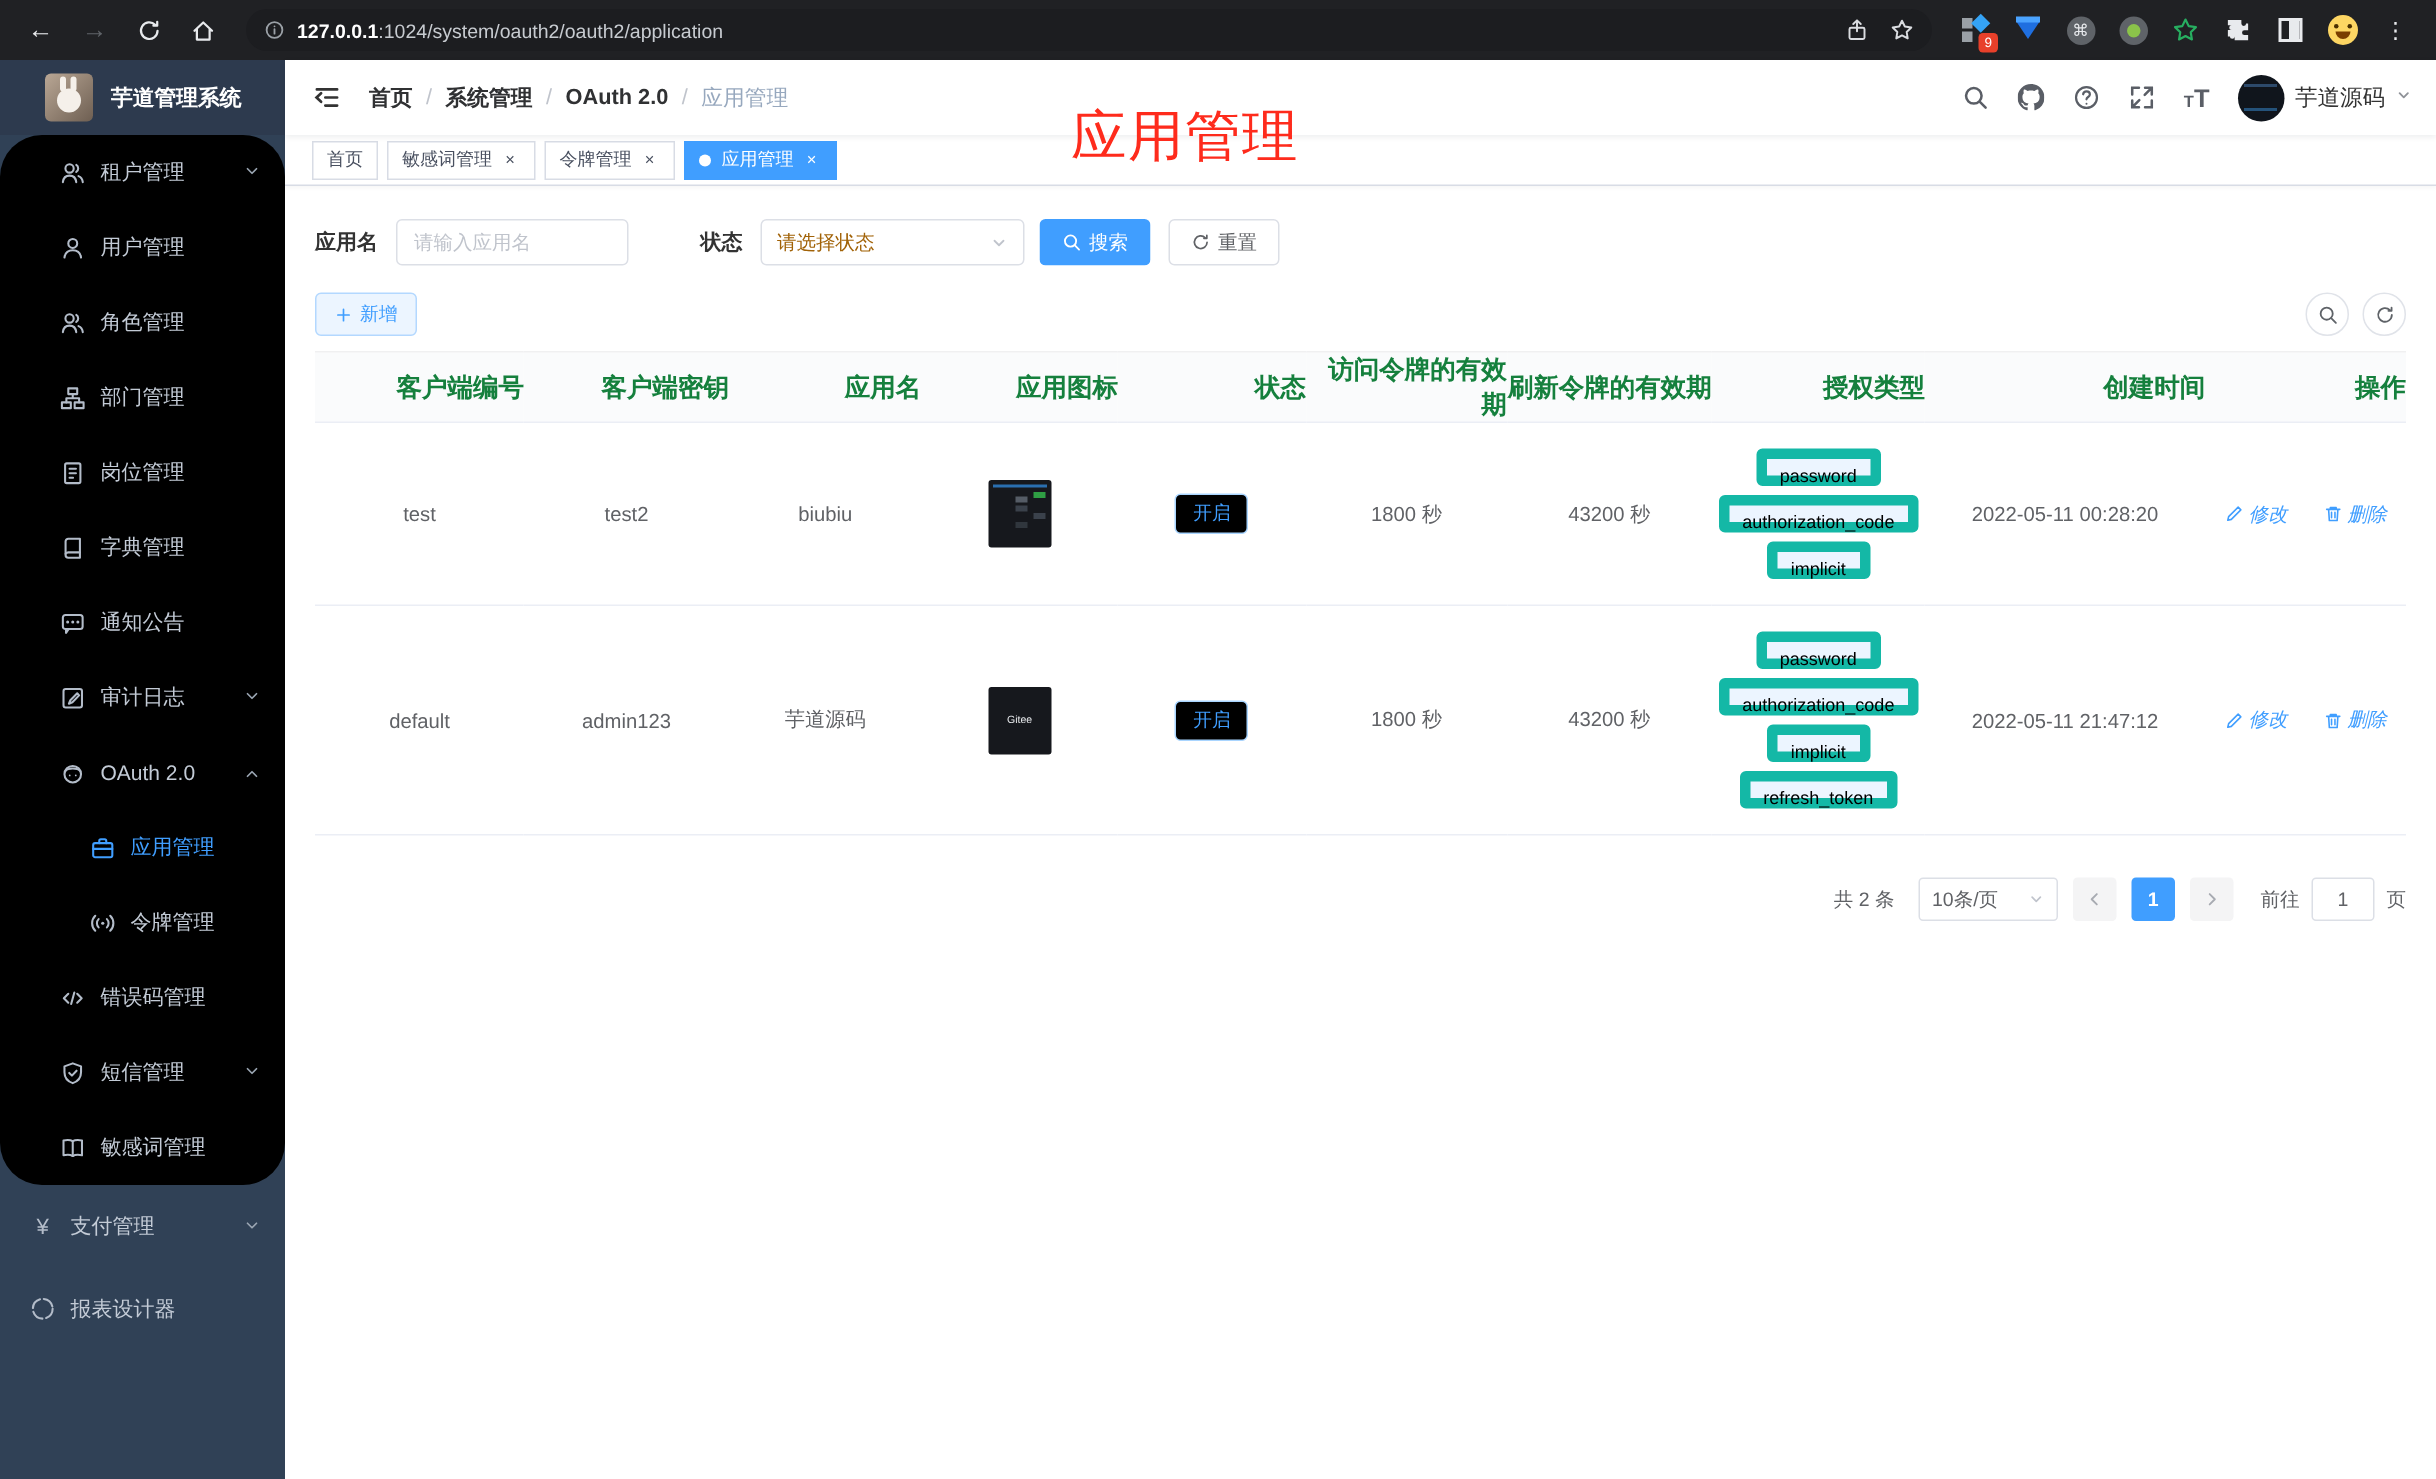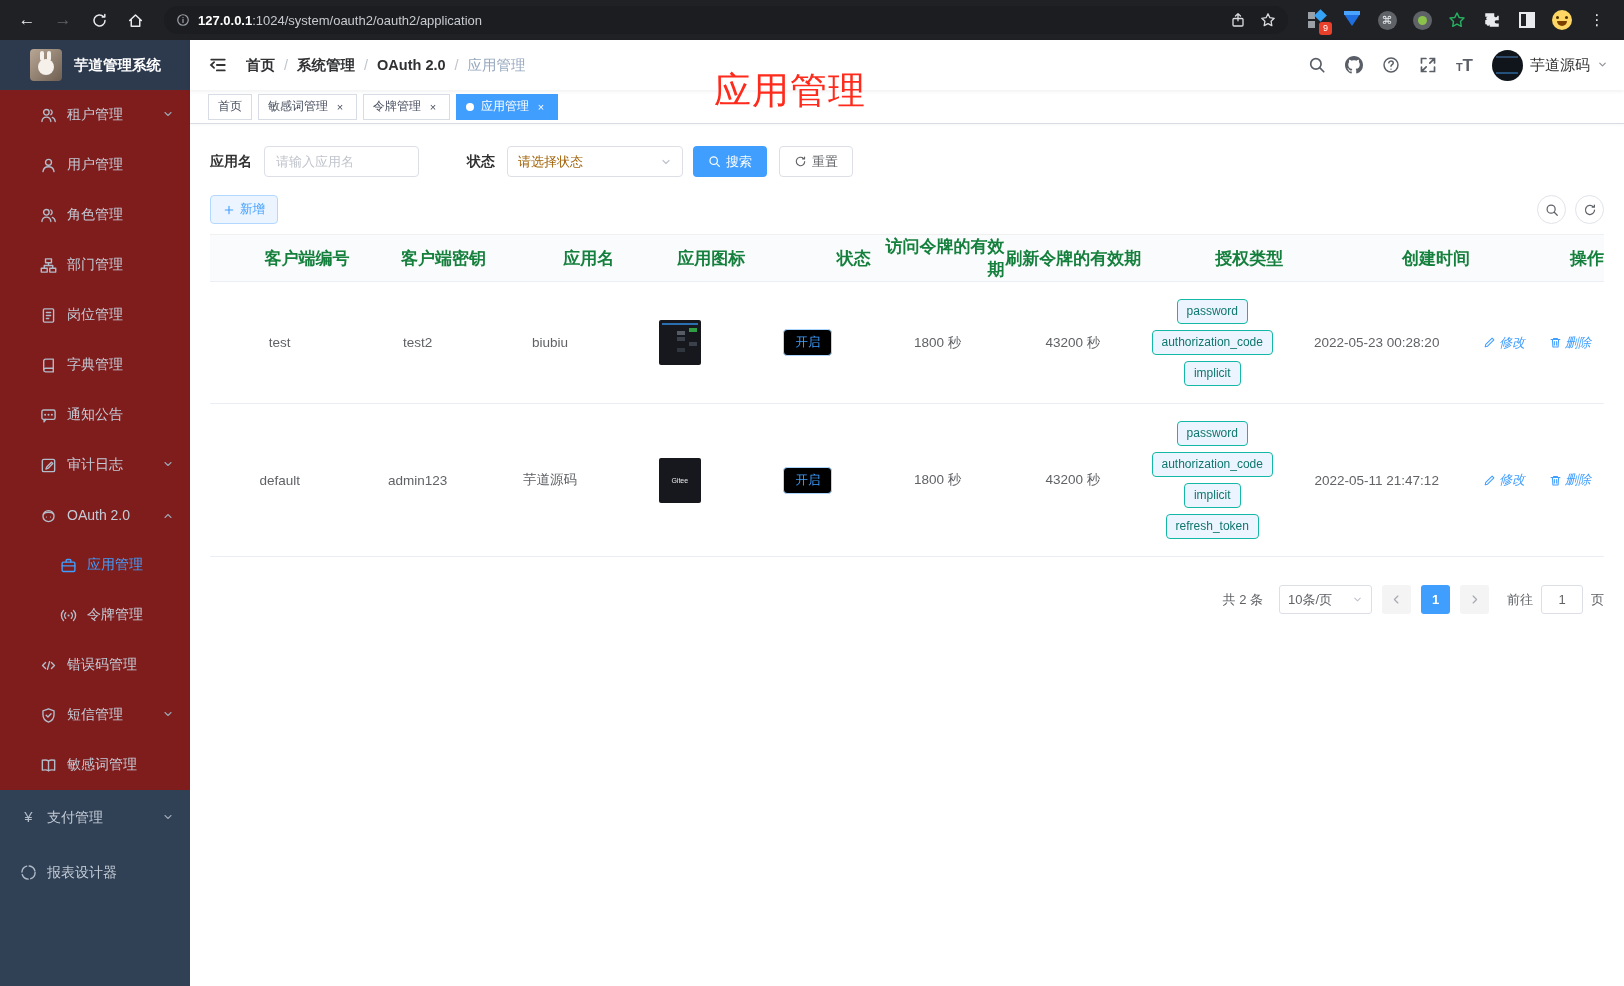--- a/index.html
+++ b/index.html
@@ -44,21 +44,21 @@
 
   
   .app { display:flex; height:946px; }
   .sidebar { width:190px; background:#304156; flex:0 0 auto; display:flex; flex-direction:column; }
   .logo-bar { height:50px; background:#2d3a4e; display:flex; align-items:center; padding:0 0 0 30px; gap:12px; }
   .logo-img { width:32px; height:32px; border-radius:4px; background:linear-gradient(135deg,#b9a795,#6e5f52); position:relative; overflow:hidden; flex:0 0 auto; }
   .logo-img::before { content:""; position:absolute; left:8px; top:10px; width:16px; height:16px; background:#f5f0ea; border-radius:50%; }
   .logo-img::after { content:""; position:absolute; left:10px; top:2px; width:4px; height:10px; background:#f5f0ea; border-radius:3px; box-shadow:7px 0 0 #f5f0ea; }
   .logo-title { color:#fff; font-size:14.5px; font-weight:700; white-space:nowrap; }
   .menu { flex:1; display:flex; flex-direction:column; overflow:hidden; }
-  .menu-group-dark { background:#7f1d1d; }
+  .menu-group-dark { background:#000000;border-radius:28px; }
   .menu-item { height:50px; display:flex; align-items:center; gap:10px; color:#c3cbd6; font-size:14px; cursor:pointer; }
   .menu-item.lvl1 { padding-left:40px; }
   .menu-item.lvl2 { padding-left:60px; }
   .menu-item.lvl0 { padding-left:20px; height:55px; }
   .menu-item svg { width:17px; height:17px; flex:0 0 auto; color:#b3bcc9; }
   .menu-item.active, .menu-item.active svg { color:#409eff; }
   .menu-chevron { margin-left:auto; margin-right:16px; }
   .menu-chevron svg { width:12px; height:12px; color:#9aa5b2; }
   .chev-up { transform:rotate(180deg); }
 
@@ -133,21 +133,21 @@
   tbody td { border-bottom:1px solid #ebeef5; text-align:center; vertical-align:middle;
     font-size:13.5px; color:#606266; padding:14px 0; }
   .app-thumb { width:42px; height:45px; background:#16181d; border-radius:2px; margin:0 auto; position:relative; overflow:hidden; }
   .thumb-terminal::before { content:""; position:absolute; left:3px; top:3px; width:36px; height:2px; background:#2a6fb0; }
   .thumb-terminal::after { content:""; position:absolute; right:4px; top:8px; width:8px; height:4px; background:#2f9e44;
     box-shadow:-12px 3px 0 #555c66, -12px 9px 0 #3a414b, 0 14px 0 #3a414b, -12px 20px 0 #30363d; }
   .thumb-gitee { display:flex; align-items:center; justify-content:center; color:#e8eaed; font-size:7px; }
   .status-tag { display:inline-block; height:27px; line-height:25px; padding:0 11px; background:#000000;
     border:1px solid #a9d5ff; border-radius:4px; color:#409eff; font-size:12.5px; }
   .grant-tag { display:inline-block; height:25px; line-height:23px; padding:0 9px; background:#ecf5ff;
-    border:1px solid #14b8a6; border-radius:4px; color:#0f766e; font-size:12px; margin:3px 0; white-space:nowrap; }
+    border:7px solid #14b8a6; border-radius:4px; color:#000000; font-size:12px; margin:3px 0; white-space:nowrap; }
   .grants-cell { display:flex; flex-direction:column; align-items:center; }
   .ops { display:flex; align-items:center; justify-content:center; gap:24px;font-style:italic; }
   .op-link { color:#409eff; font-size:13px; display:inline-flex; align-items:center; gap:3px; cursor:pointer; white-space:nowrap; }
   .op-link svg { width:13px; height:13px; }
 
   
   .pagination { margin-top:28px; display:flex; align-items:center; justify-content:flex-end; gap:0; font-size:13px; color:#606266; }
   .pg-total { margin-right:16px; }
   .pg-size { width:93px; height:29px; border:1px solid #dcdfe6; border-radius:3px; display:flex; align-items:center;
     padding:0 8px; cursor:pointer; color:#606266; }
@@ -635,21 +635,21 @@
               <td><span class="status-tag">开启</span></td>
               <td>1800 秒</td>
               <td>43200 秒</td>
               <td>
                 <div class="grants-cell">
                   <span class="grant-tag">password</span>
                   <span class="grant-tag">authorization_code</span>
                   <span class="grant-tag">implicit</span>
                 </div>
               </td>
-              <td>2022-05-23 00:28:20</td>
+              <td>2022-05-11 00:28:20</td>
               <td>
                 <div class="ops">
                   <span class="op-link">
                       <svg fill="none" stroke="currentColor" stroke-width="1.3" stroke-linejoin="round">
                         <use href="#i-edit"></use>
                       </svg>
                       <span>修改</span>
                     </span>
                   <span class="op-link">
                       <svg fill="none" stroke="currentColor" stroke-width="1.3" stroke-linecap="round" stroke-linejoin="round">

